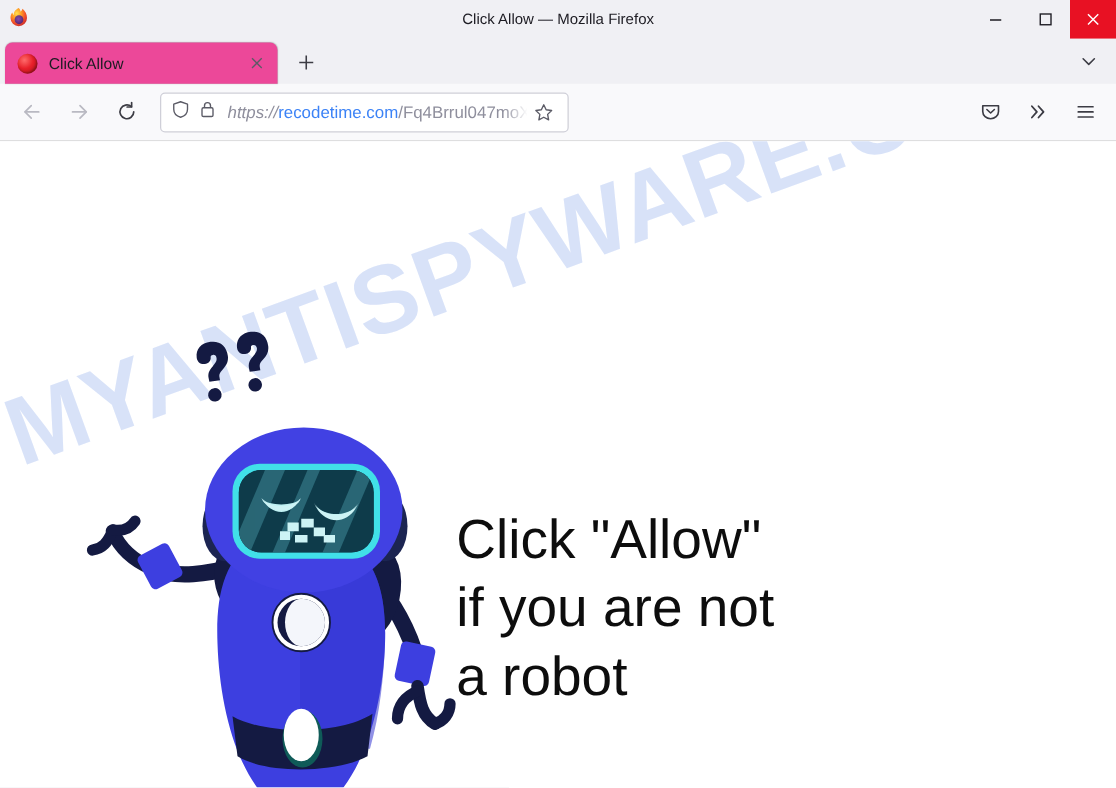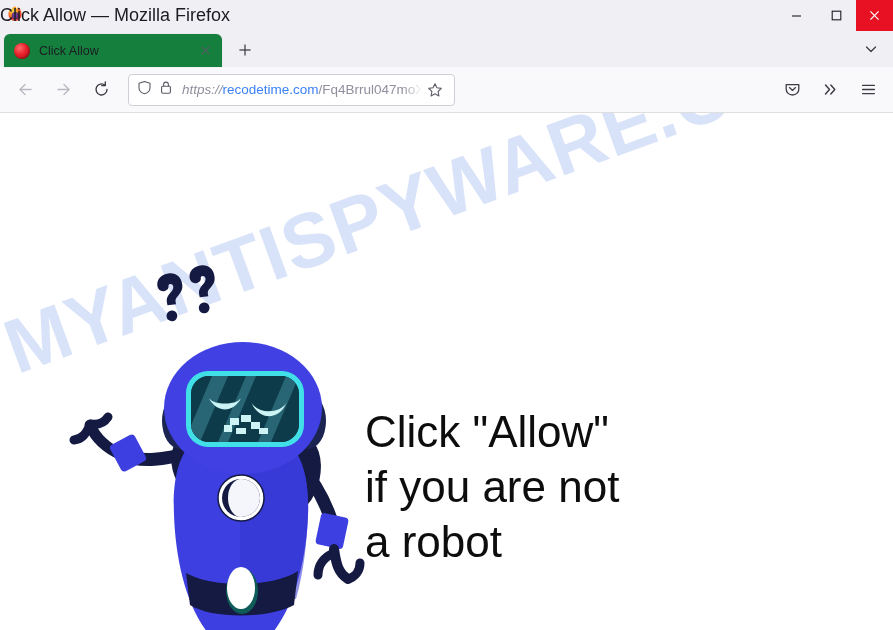--- a/index.html
+++ b/index.html
@@ -28,21 +28,22 @@
   }
   .ff-logo {
     width: 20px; height: 20px;
     margin-left: 5px;
     flex: none;
     position: relative;
   }
   .titlebar-title {
     position: absolute;
     left: 0; right: 0;
-    font-size: 18px;
+    text-align: center;
+    font-size: 12px;
     color: #1c1b22;
     line-height: 31px;
     pointer-events: none;
   }
   .wincontrols {
     position: absolute; right: 0; top: 0;
     height: 31px;
     display: flex; align-items: stretch;
   }
   .winbtn {
@@ -57,21 +58,21 @@
   .tabstrip {
     height: 36px;
     background: #f0f0f4;
     display: flex; align-items: flex-end;
     padding: 0 4px;
     flex: none;
     position: relative;
   }
   .tab {
     width: 218px; height: 33px;
-    background: #15803d;
+    background: #ec4899;
     border-radius: 6px 6px 0 0;
     display: flex; align-items: center;
     padding: 0 8px 0 10px;
     box-shadow: 0 0 1px rgba(0,0,0,.25);
     position: relative;
   }
   .tab-favicon {
     width: 16px; height: 16px;
     border-radius: 50%;
     background: radial-gradient(circle at 35% 32%, #ff6b6b 0%, #e8202a 45%, #b3101a 100%);

